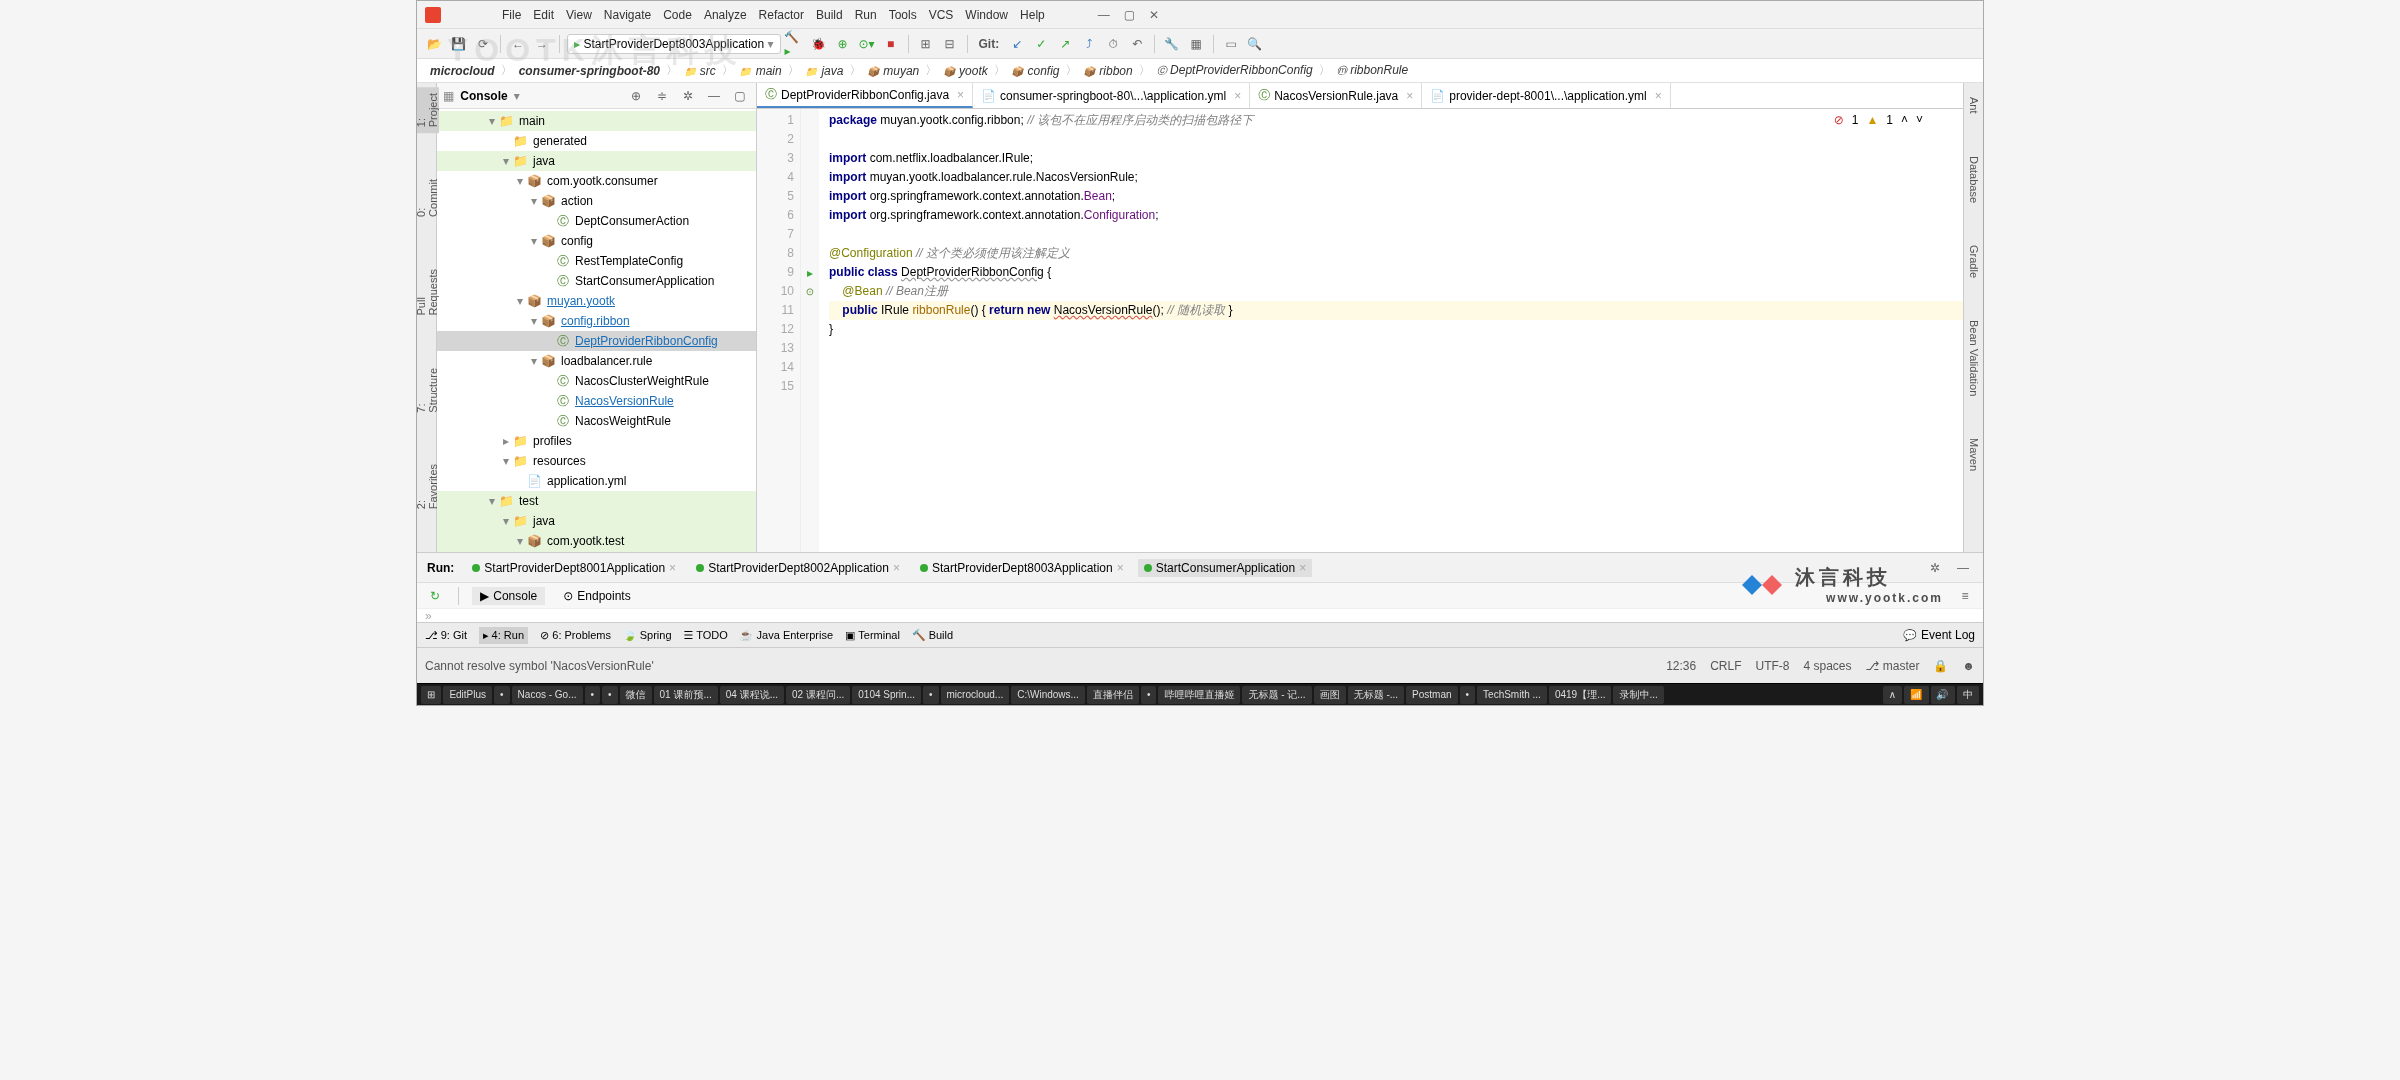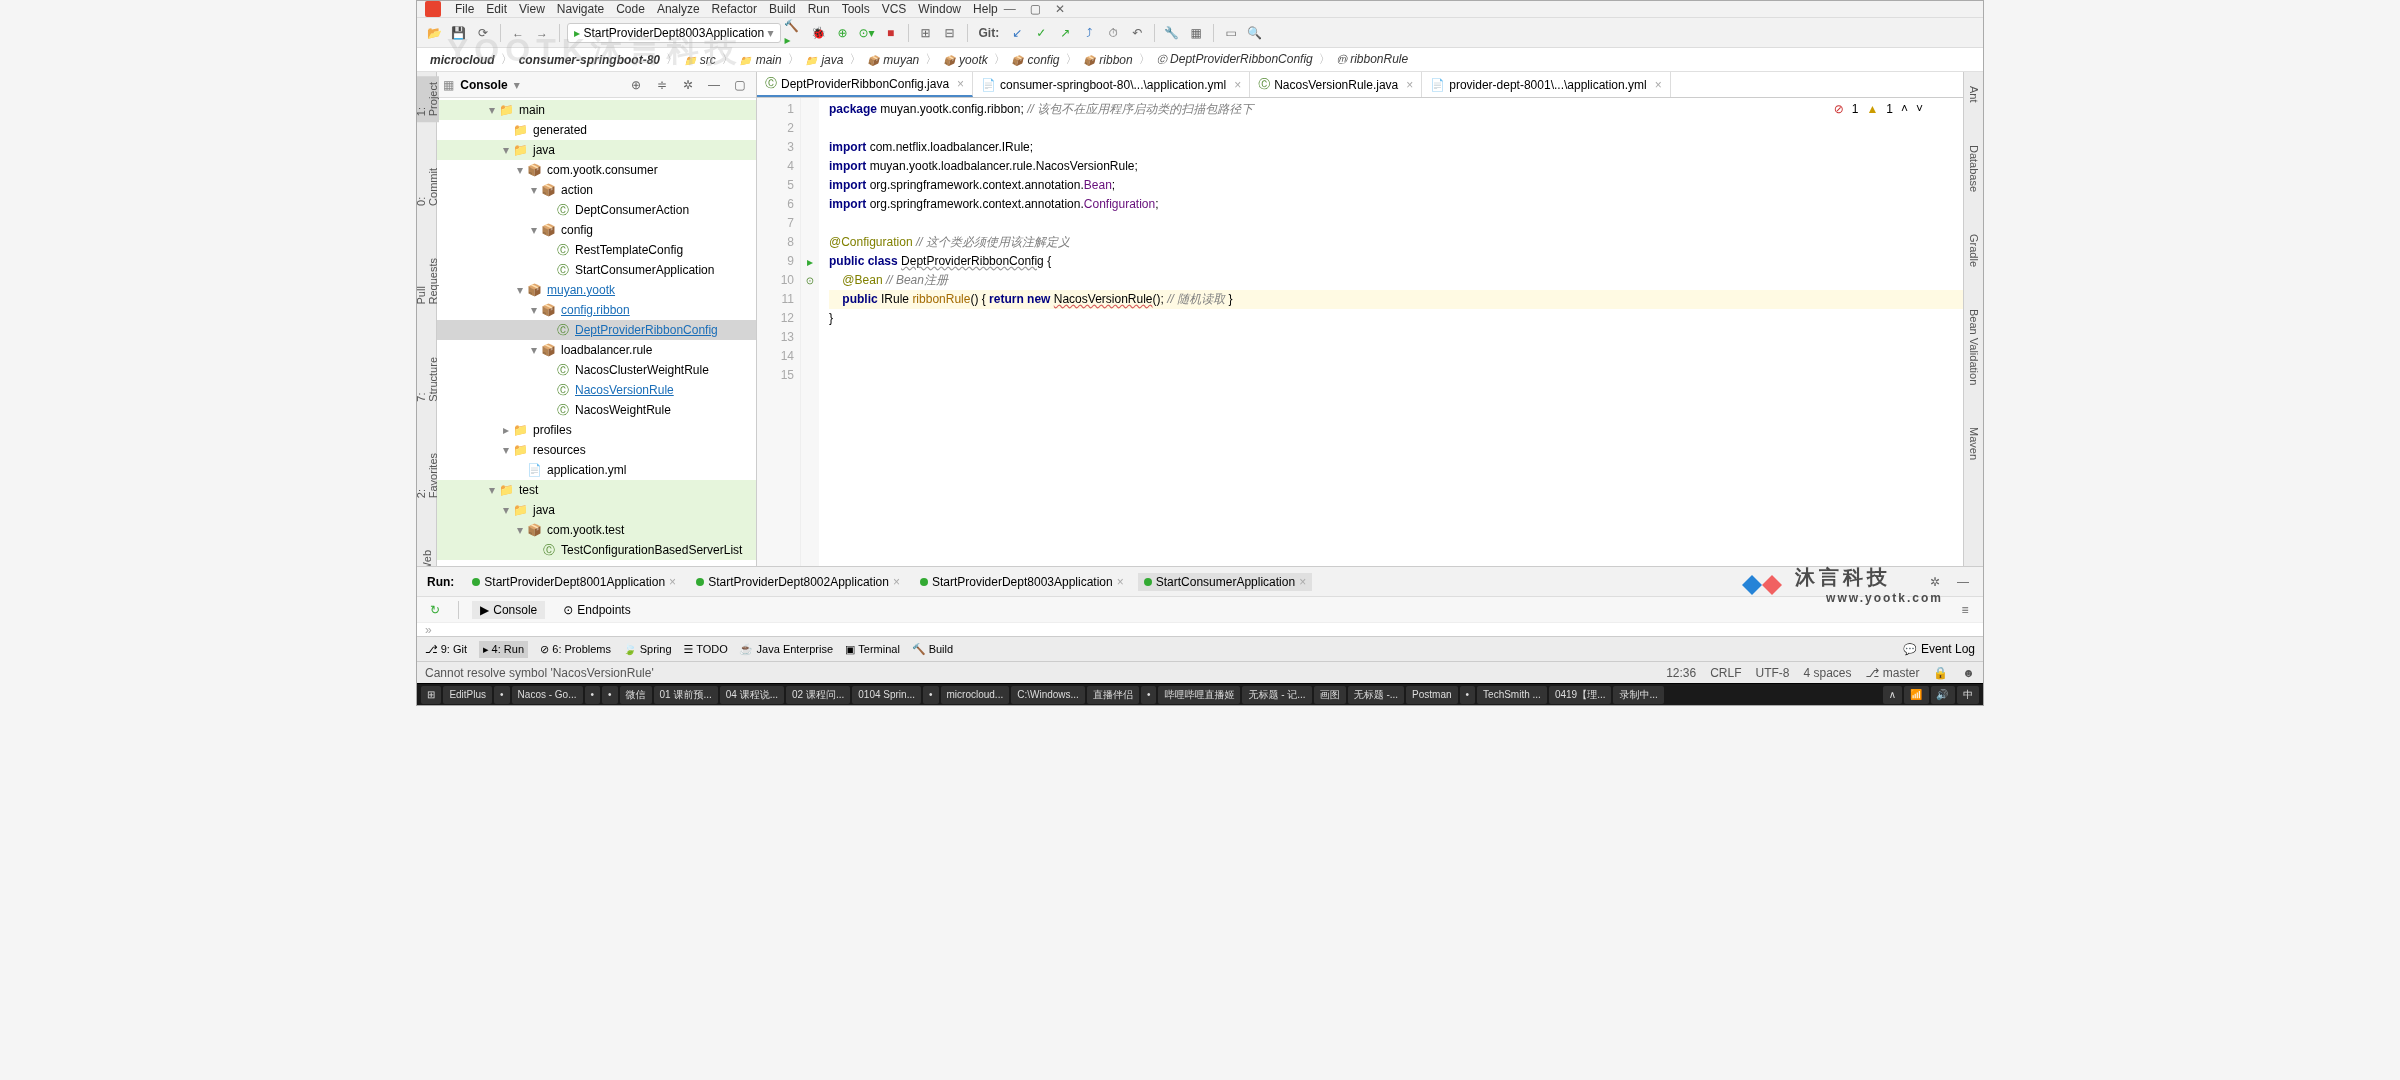--- a/index.html
+++ b/index.html
@@ -1,18 +1,18 @@
 <!DOCTYPE html>
 <html><head>
 <meta charset="utf-8">
 <style>
 * { margin: 0; padding: 0; box-sizing: border-box; font-family: -apple-system, "Segoe UI", Arial, sans-serif; font-size: 12px; }
 body { background: #f5f5f5; width: 2400px; height: 1080px; position: relative; display: flex; justify-content: center; }
 .stage { width: 1568px; height: 706px; background: #fff; border: 1px solid #aaa; display: flex; flex-direction: column; position: relative; }
-.menubar { height: 17px; display: flex; align-items: center; padding: 0 8px; background: #f2f2f2; border-bottom: 1px solid #ddd; }
+.menubar { height: 28px; display: flex; align-items: center; padding: 0 8px; background: #f2f2f2; border-bottom: 1px solid #ddd; gap: 47px; }
 .menubar .logo { width: 16px; height: 16px; background: #e8432e; border-radius: 2px; margin-right: 8px; }
 .menubar .mitem { padding: 0 6px; color: #333; cursor: pointer; }
 .menubar .wtitle { flex: 1; text-align: center; color: #888; }
 .menubar .wctl { display: flex; gap: 14px; color: #666; }
 .toolbar { height: 30px; display: flex; align-items: center; padding: 0 8px; background: #f2f2f2; border-bottom: 1px solid #ddd; gap: 4px; }
 .ticon { width: 20px; height: 20px; display: flex; align-items: center; justify-content: center; color: #666; cursor: pointer; }
 .sep { width: 1px; height: 18px; background: #ccc; margin: 0 3px; }
 .runcfg { display: flex; align-items: center; border: 1px solid #ccc; border-radius: 3px; padding: 2px 6px; background: #fff; }
 .git-label { color: #555; font-weight: bold; margin: 0 4px; }
 .crumbs { height: 24px; display: flex; align-items: center; padding: 0 10px; background: #fff; border-bottom: 1px solid #e0e0e0; gap: 3px; font-size: 11px; }
@@ -58,21 +58,21 @@
 .warn-ico { position: absolute; top: 4px; right: 40px; font-size: 11px; display: flex; gap: 8px; align-items: center; }
 .runpanel { height: 30px; border-top: 1px solid #ccc; background: #f2f2f2; display: flex; align-items: center; padding: 0 10px; gap: 8px; }
 .runpanel .rlabel { font-weight: bold; margin-right: 4px; }
 .runpanel .rtab { display: flex; align-items: center; gap: 4px; padding: 2px 6px; cursor: pointer; }
 .runpanel .rtab .gd { width: 8px; height: 8px; background: #3a3; border-radius: 50%; }
 .subtabs { height: 26px; border-top: 1px solid #ddd; background: #f7f7f7; display: flex; align-items: center; padding: 0 8px; gap: 10px; }
 .bottombar { height: 25px; border-top: 1px solid #ccc; background: #ececec; display: flex; align-items: center; padding: 0 8px; gap: 12px; }
 .bottombar .btab { display: flex; align-items: center; gap: 4px; cursor: pointer; font-size: 11px; }
 .bottombar .btab.active { background: #d0d0d0; padding: 2px 4px; }
 .bottombar .flex1 { flex: 1; }
-.status { height: 22px; border-top: 1px solid #ccc; background: #ececec; display: flex; align-items: center; padding: 0 8px; }
+.status { height: 36px; border-top: 1px solid #ccc; background: #ececec; display: flex; align-items: center; padding: 0 8px; }
 .status .msg { flex: 1; color: #555; }
 .status .sb { margin-left: 14px; color: #555; }
 .watermark { position: absolute; right: 40px; bottom: 100px; display: flex; align-items: center; gap: 8px; opacity: 0.95; }
 .wm-logo { width: 50px; height: 40px; position: relative; }
 .wm-txt { color: #444; }
 .wm-txt .cn { font-size: 20px; font-weight: bold; letter-spacing: 4px; }
 .wm-txt .en { font-size: 12px; font-weight: bold; letter-spacing: 2px; margin-left: 31px; }
 .watermark-top { position: absolute; left: 30px; top: 28px; font-size: 32px; color: rgba(180,180,180,0.3); font-weight: bold; letter-spacing: 6px; pointer-events: none; text-align: right; }
 .hl-line { background: #fffae3; }
 .taskbar { height: 22px; background: #1a1a1a; display: flex; align-items: center; padding: 0 4px; gap: 2px; border-top: 1px solid #000; }

